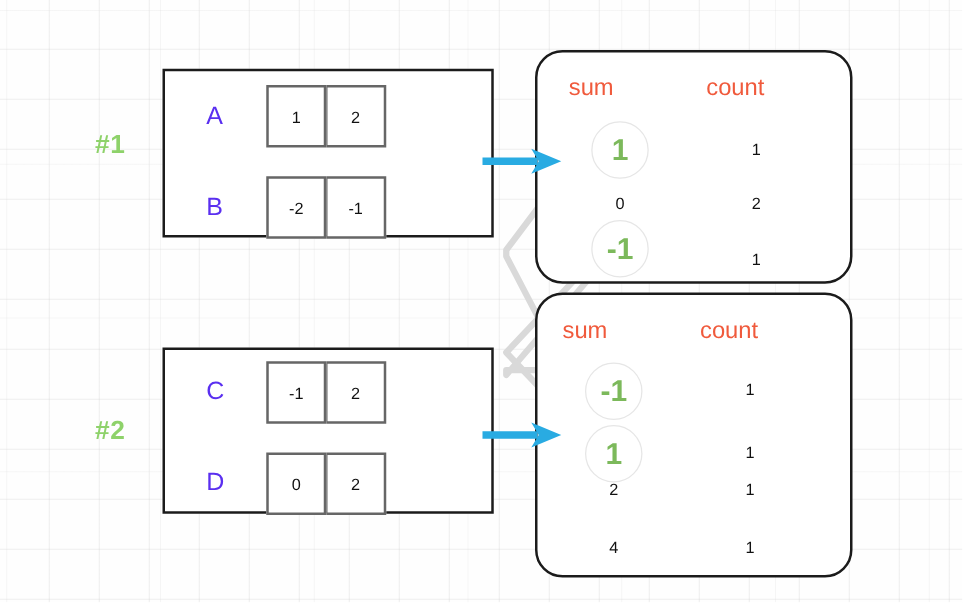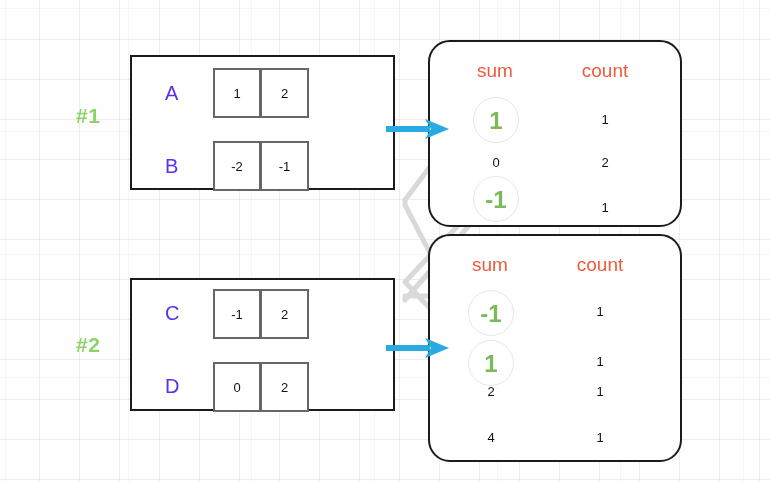--- a/index.html
+++ b/index.html
@@ -85,21 +85,21 @@
     border: 2px solid #1b1b1b;
     border-radius: 22px;
     background: #ffffff;
     box-sizing: border-box;
   }
   .th {
     position: absolute;
     color: #f05a3c;
     font-size: 19px;
     font-weight: 500;
-    text-align: center;
+    text-align: left;
     font-family: "Liberation Sans", sans-serif;
   }
   .val {
     position: absolute;
     font-size: 13px;
     color: #111111;
     text-align: center;
     width: 46px;
     font-family: "Liberation Sans", sans-serif;
   }

